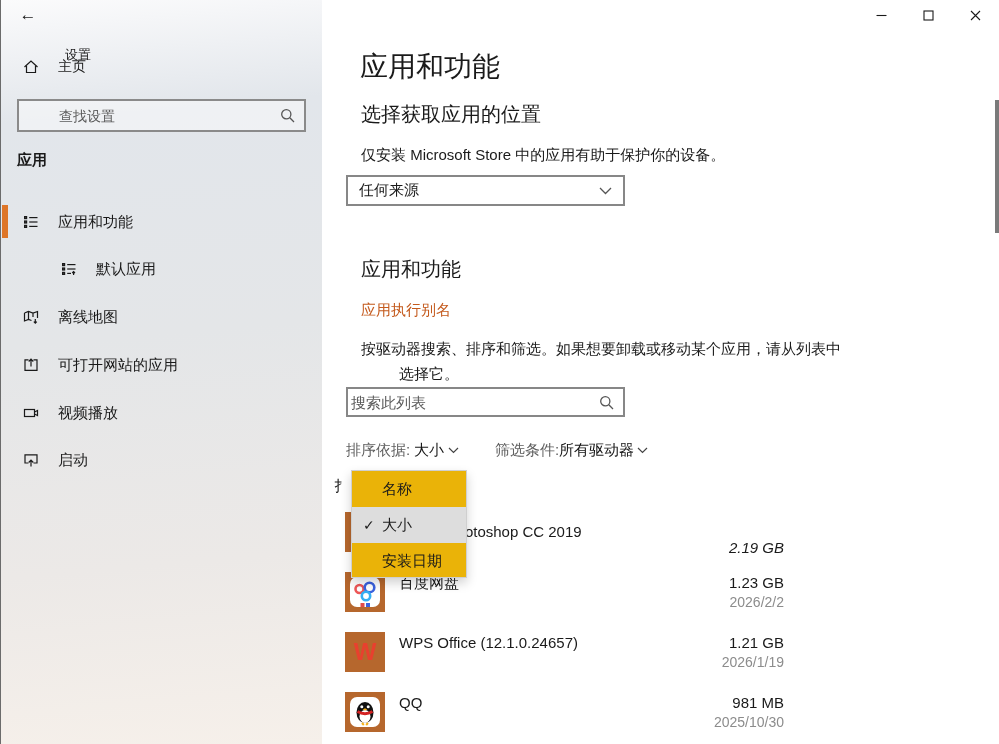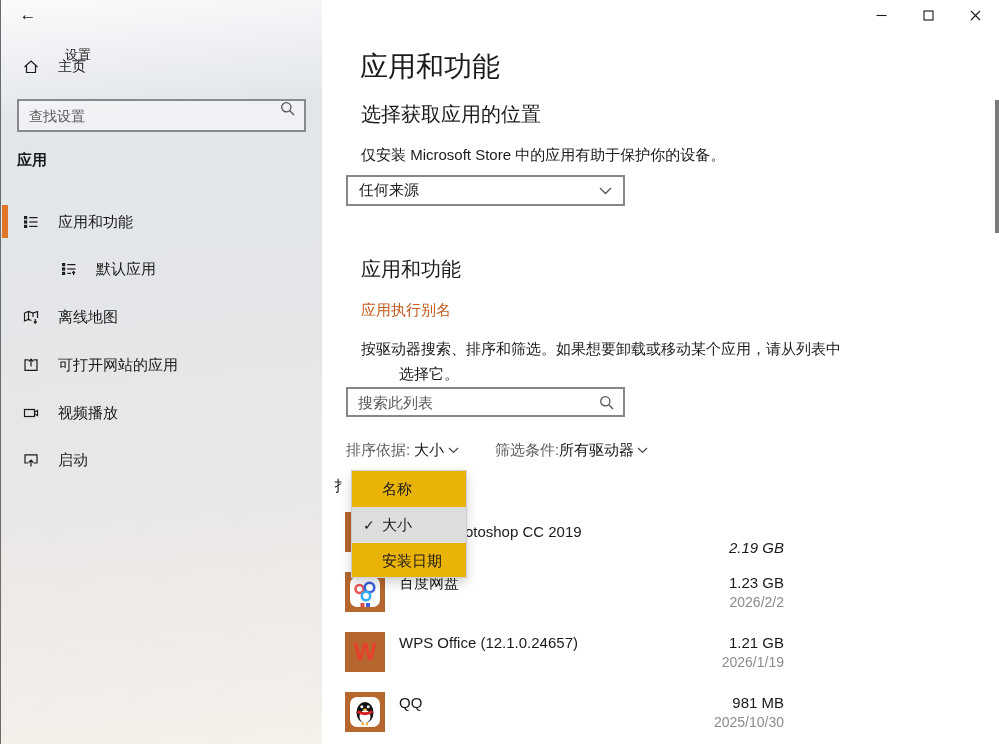--- a/index.html
+++ b/index.html
@@ -38,21 +38,21 @@
   .side-row {
     position: absolute; left: 0; width: 321px; height: 40px;
     display: flex; align-items: center;
   }
   .side-row .icon16 { position: absolute; left: 22px; width: 16px; height: 16px; }
   .side-row .side-label { position: absolute; left: 57px; font-size: 15px; color: #1a1a1a; }
   .home-row .side-label { font-size: 14px; }
   .side-search {
     position: absolute; left: 16px; top: 99px; width: 289px; height: 33px;
     border: 2px solid #8a8a8a; background: rgba(255,255,255,0.45);
-    display: flex; 
+    display: flex; align-items: center; padding-left: 30px;
   }
   .side-search input {
     border: 0; outline: 0; background: transparent; flex: 1;
     font-family: "Liberation Sans", sans-serif;
     font-size: 14px; color: #1a1a1a; padding-left: 10px;
   }
   .side-search input::placeholder { color: #5a5a5a; opacity: 1; }
   .side-search .mag { margin-right: 9px; flex: 0 0 auto; }
   .side-section-header {
     position: absolute; left: 16px; top: 151px; font-size: 15px; font-weight: bold;
@@ -70,21 +70,21 @@
   }
   .combo .combo-value { padding-left: 11px; flex: 1; }
   .combo .chev { margin-right: 11px; flex: 0 0 auto; }
   .list-search {
     position: absolute; left: 24px; top: 387px; width: 279px; height: 30px;
     border: 2px solid #878787; background: #fff; display: flex; align-items: center;
   }
   .list-search input {
     border: 0; outline: 0; background: transparent; flex: 1;
     font-family: "Liberation Sans", sans-serif;
-    font-size: 15px; color: #7f1d1d; padding-left: 10px;
+    font-size: 15px; color: #7f1d1d; padding-left: 3px;
   }
   .list-search input::placeholder { color: #5a5a5a; opacity: 1; }
   .list-search .mag { margin-right: 9px; flex: 0 0 auto; }
   .sort-row { position: absolute; left: 0; top: 441px; width: 678px; height: 20px; font-size: 15px; }
   .sort-row .lbl { color: #5e5e5e; position: absolute; }
   .sort-row .val { color: #141414; position: absolute; }
   .sort-row .chev { position: absolute; }
   .fragment { position: absolute; left: 12px; top: 477px; font-size: 15px; color: #1a1a1a; }
   
   .app-row { position: absolute; left: 0; width: 678px; height: 60px; }

